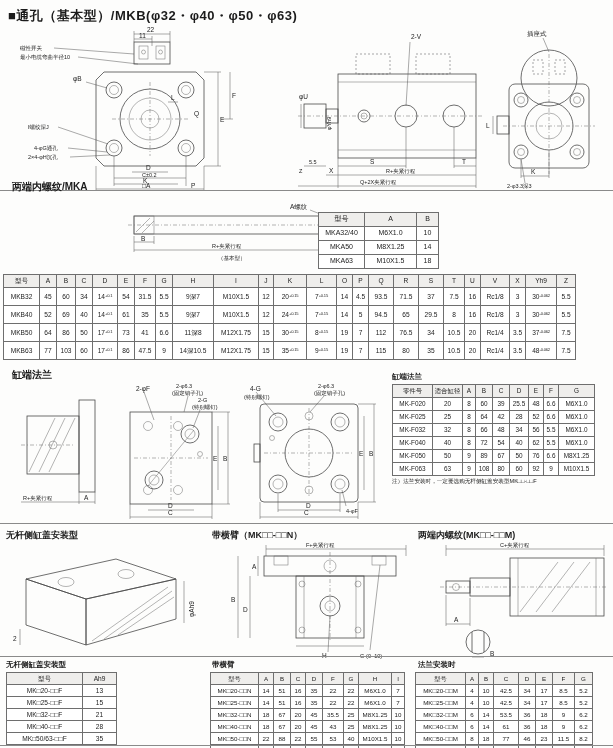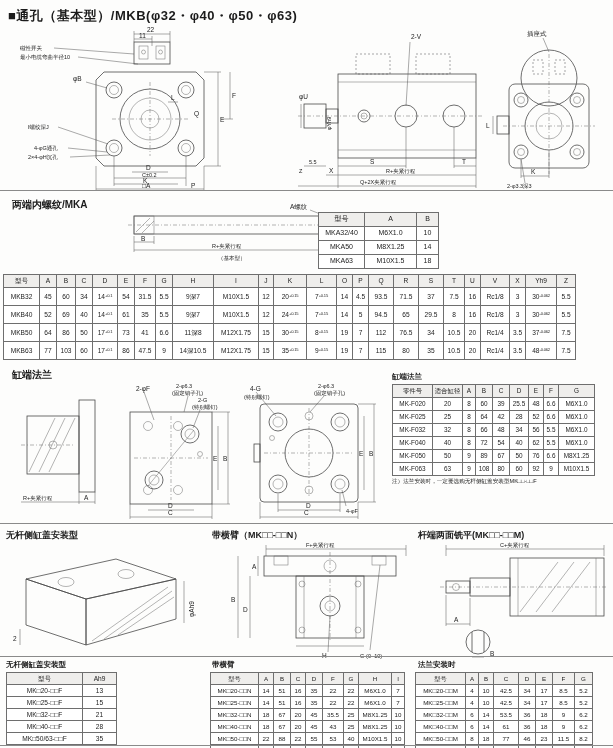--- a/index.html
+++ b/index.html
@@ -186,21 +186,21 @@
   </g>
   <text class="lbl" x="42" y="10">插座式</text>
   <text class="lbl" x="1" y="102">L</text>
   <text class="lbl" x="46" y="148">K</text>
   <text class="lbl-s" x="22" y="162">2-φ3.3深3</text>
 </svg>
 </div>
 
 <div class="rule" style="top:190px;"></div>
 
-<div class="abs sec-title" style="left:12px;top:198px;">两端内螺纹/MKA</div>
+<div class="abs sec-title" style="left:12px;top:180px;">两端内螺纹/MKA</div>
 
 <div class="abs" style="left:120px;top:200px;">
 <svg width="235" height="64" viewBox="0 0 235 64">
   <g>
     <rect class="ln" x="14" y="16" width="206" height="18"></rect>
     <rect class="thin" x="14" y="16" width="20" height="18"></rect>
     <rect class="thin" x="200" y="16" width="20" height="18"></rect>
     <line class="thin" x1="16" y1="32" x2="30" y2="18"></line>
         <line class="thin" x1="22" y1="33" x2="34" y2="21"></line>
     <line class="thin" x1="202" y1="32" x2="216" y2="18"></line>
@@ -619,21 +619,21 @@
         <td>M10X1.5</td>
       </tr>
     </tbody>
   </table>
 <div class="abs note" style="left:392px;top:478px;">注）法兰安装时，一定要选购无杆侧缸盖安装型MK□□-□□F</div>
 
 <div class="rule" style="top:523px;"></div>
 
 <div class="abs sub-title" style="left:6px;top:529px;font-size:9px;">无杆侧缸盖安装型</div>
 <div class="abs sub-title" style="left:212px;top:529px;font-size:9px;">带横臂（MK□□-□□N）</div>
-<div class="abs sub-title" style="left:418px;top:529px;font-size:9px;">杆端两面铣平(MK□□-□□M)</div>
+<div class="abs sub-title" style="left:418px;top:529px;font-size:9px;">两端内螺纹(MK□□-□□M)</div>
 
 <div class="abs" style="left:8px;top:545px;">
 <svg width="195" height="110" viewBox="0 0 195 110">
   <g>
     <polygon class="ln" points="18,34 108,14 168,34 78,54"></polygon>
     <polygon class="ln" points="18,34 78,54 78,100 18,80"></polygon>
     <polygon class="ln" points="78,54 168,34 168,74 78,100"></polygon>
     <line class="thin" x1="84" y1="96" x2="160" y2="42"></line>
     <line class="thin" x1="96" y1="94" x2="164" y2="46"></line>
     <line class="thin" x1="110" y1="90" x2="166" y2="52"></line>

